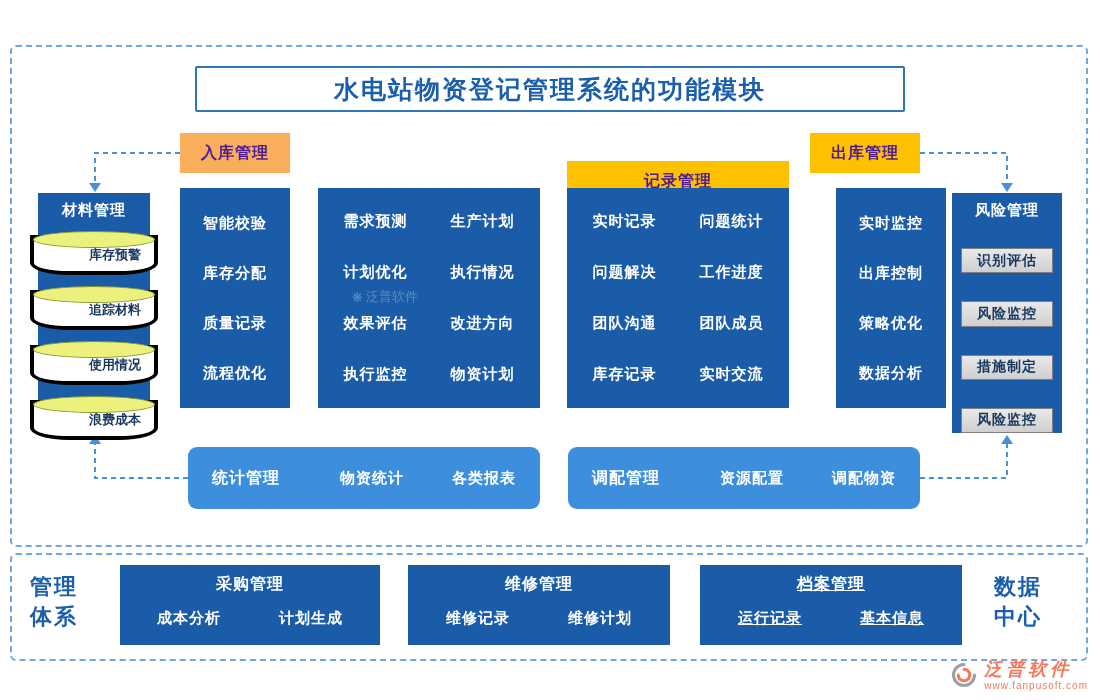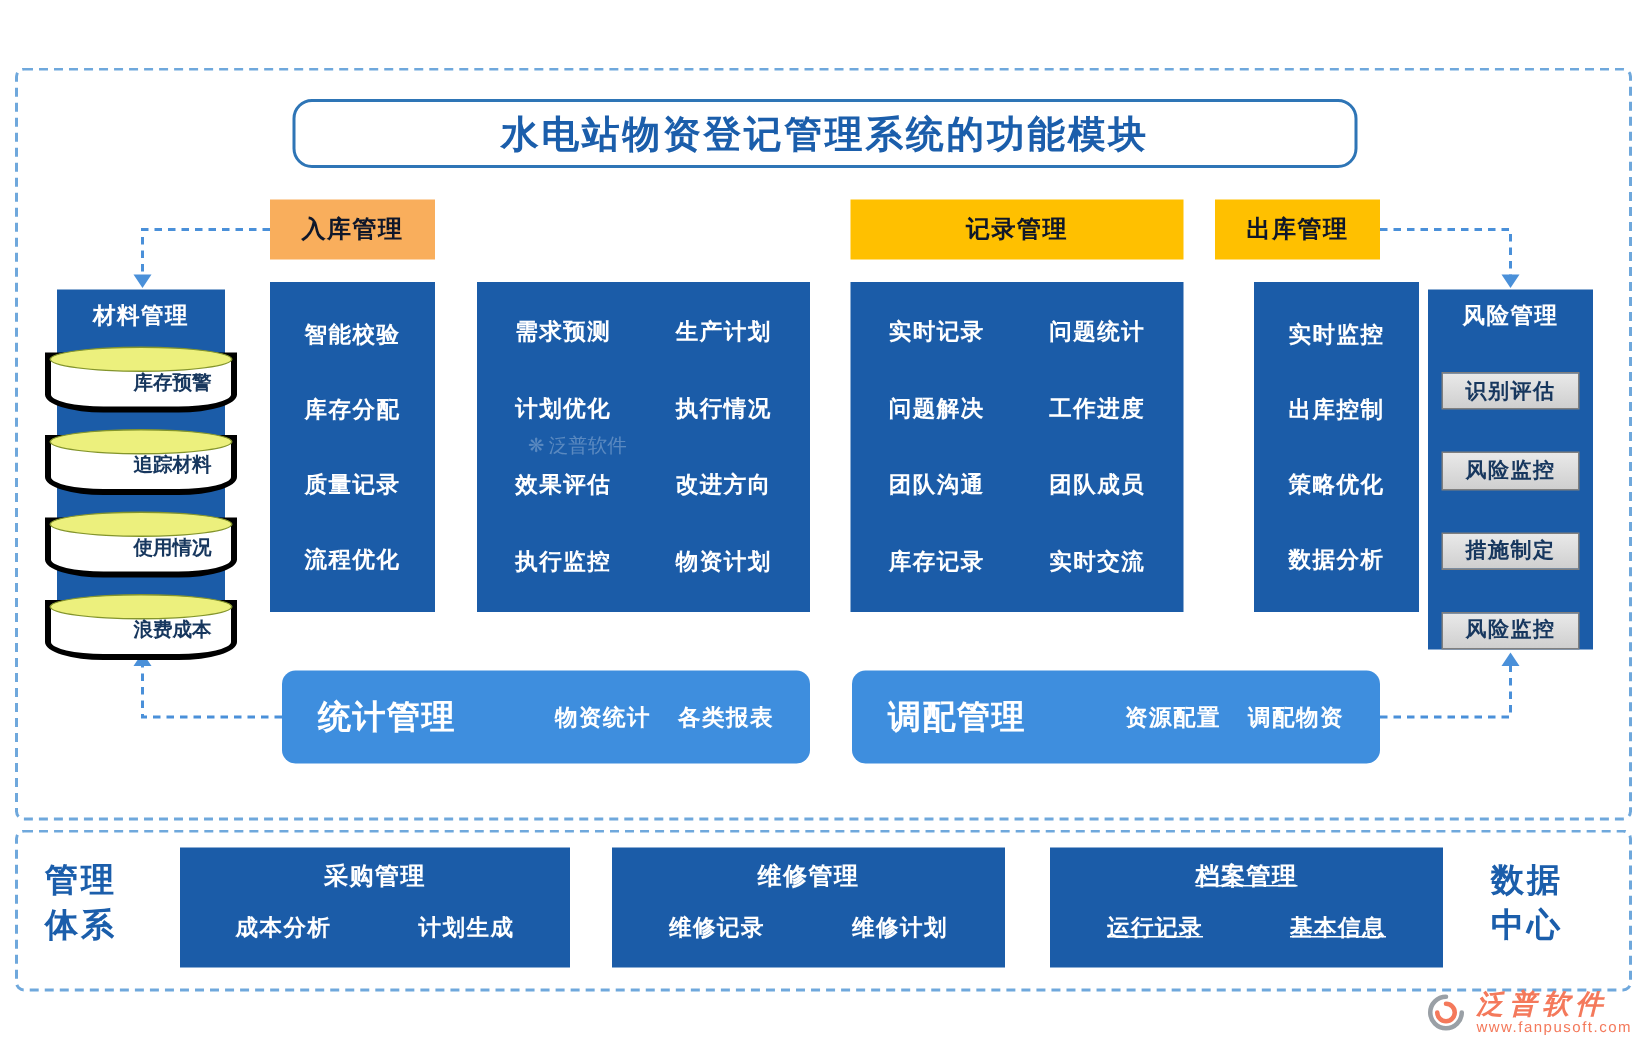--- a/index.html
+++ b/index.html
@@ -6,28 +6,28 @@
   body{font-family:"Liberation Sans","DejaVu Sans",sans-serif;}
   .canvas{position:relative;width:1100px;height:700px;background:#fff;overflow:hidden;}
 
   .dashed-box{position:absolute;border:2px dashed #6FA8DC;border-radius:6px;}
   .main-box{left:10px;top:45px;width:1074px;height:498px;}
   .bottom-box{left:10px;top:553px;width:1074px;height:104px;}
 
   .arrows{position:absolute;left:0;top:0;width:1100px;height:700px;pointer-events:none;}
 
   .title-box{position:absolute;left:195px;top:66px;width:706px;height:42px;border:2px solid #2E75B6;
-    border-radius:13px;background:#fff;display:flex;align-items:center;justify-content:center;
+    border-radius:2px;background:#fff;display:flex;align-items:center;justify-content:center;
     font-size:25px;font-weight:bold;color:#1B5EAB;letter-spacing:2px;}
 
   .tab{position:absolute;top:133px;height:40px;display:flex;align-items:center;justify-content:center;
-    color:#0f172a;font-size:16px;font-weight:bold;letter-spacing:1px;}
+    color:#4c1d95;font-size:16px;font-weight:bold;letter-spacing:1px;}
   .tab-inbound{left:180px;width:110px;background:#F9AE5C;}
   .tab-plan{left:318px;width:222px;background:#6AB42E;}
-  .tab-record{left:567px;width:222px;background:#FFC000;}
+  .tab-record{left:567px;width:222px;background:#FFC000;margin-top:28px;}
   .tab-outbound{left:810px;width:110px;background:#FFC000;}
 
   .panel{position:absolute;top:188px;height:220px;background:#1B5CA8;color:#fff;}
   .panel-narrow{display:flex;flex-direction:column;justify-content:space-around;padding:10px 0;box-sizing:border-box;}
   .panel-grid{display:grid;grid-template-columns:1fr 1fr;grid-template-rows:repeat(4,1fr);
     align-items:center;justify-items:center;padding:8px 4px;box-sizing:border-box;}
   .p1{left:180px;width:110px;}
   .p2{left:318px;width:222px;}
   .p3{left:567px;width:222px;}
   .p4{left:836px;width:110px;}
@@ -45,22 +45,22 @@
   .cyl-label{position:relative;z-index:2;display:block;text-align:center;line-height:32px;
     font-size:13px;font-weight:bold;color:#17375E;}
 
   .risk-btn{width:90px;height:33px;background:linear-gradient(#E9E9E9,#CFCFCF);border:1px solid #7F7F7F;
     display:flex;align-items:center;justify-content:center;font-size:14px;font-weight:bold;color:#17375E;letter-spacing:1px;}
 
   .bar{position:absolute;top:447px;height:62px;background:#3E8EDE;border-radius:9px;color:#fff;
     display:flex;align-items:center;padding:0 24px;box-sizing:border-box;}
   .stats-bar{left:188px;width:352px;}
   .dispatch-bar{left:568px;width:352px;}
-  .bar-title{font-size:22px;font-weight:bold;letter-spacing:1px;}
-  .bar-items{margin-left:auto;display:flex;gap:18px;justify-content:flex-end;}
+  .bar-title{font-size:16px;font-weight:bold;letter-spacing:1px;}
+  .bar-items{margin-left:auto;display:flex;gap:48px;justify-content:flex-end;}
   .bar-item{font-size:15px;font-weight:bold;letter-spacing:1px;}
 
   .bpanel{position:absolute;top:565px;height:80px;background:#1B5CA8;color:#fff;box-sizing:border-box;padding-top:9px;}
   .bp-purchase{left:120px;width:260px;}
   .bp-maintenance{left:408px;width:262px;}
   .bp-archive{left:700px;width:262px;text-decoration:underline;}
   .bp-title{text-align:center;font-size:16px;font-weight:bold;letter-spacing:1px;}
   .bp-items{display:flex;justify-content:center;gap:58px;margin-top:14px;}
   .bp-item{font-size:15px;font-weight:bold;letter-spacing:1px;}
 

